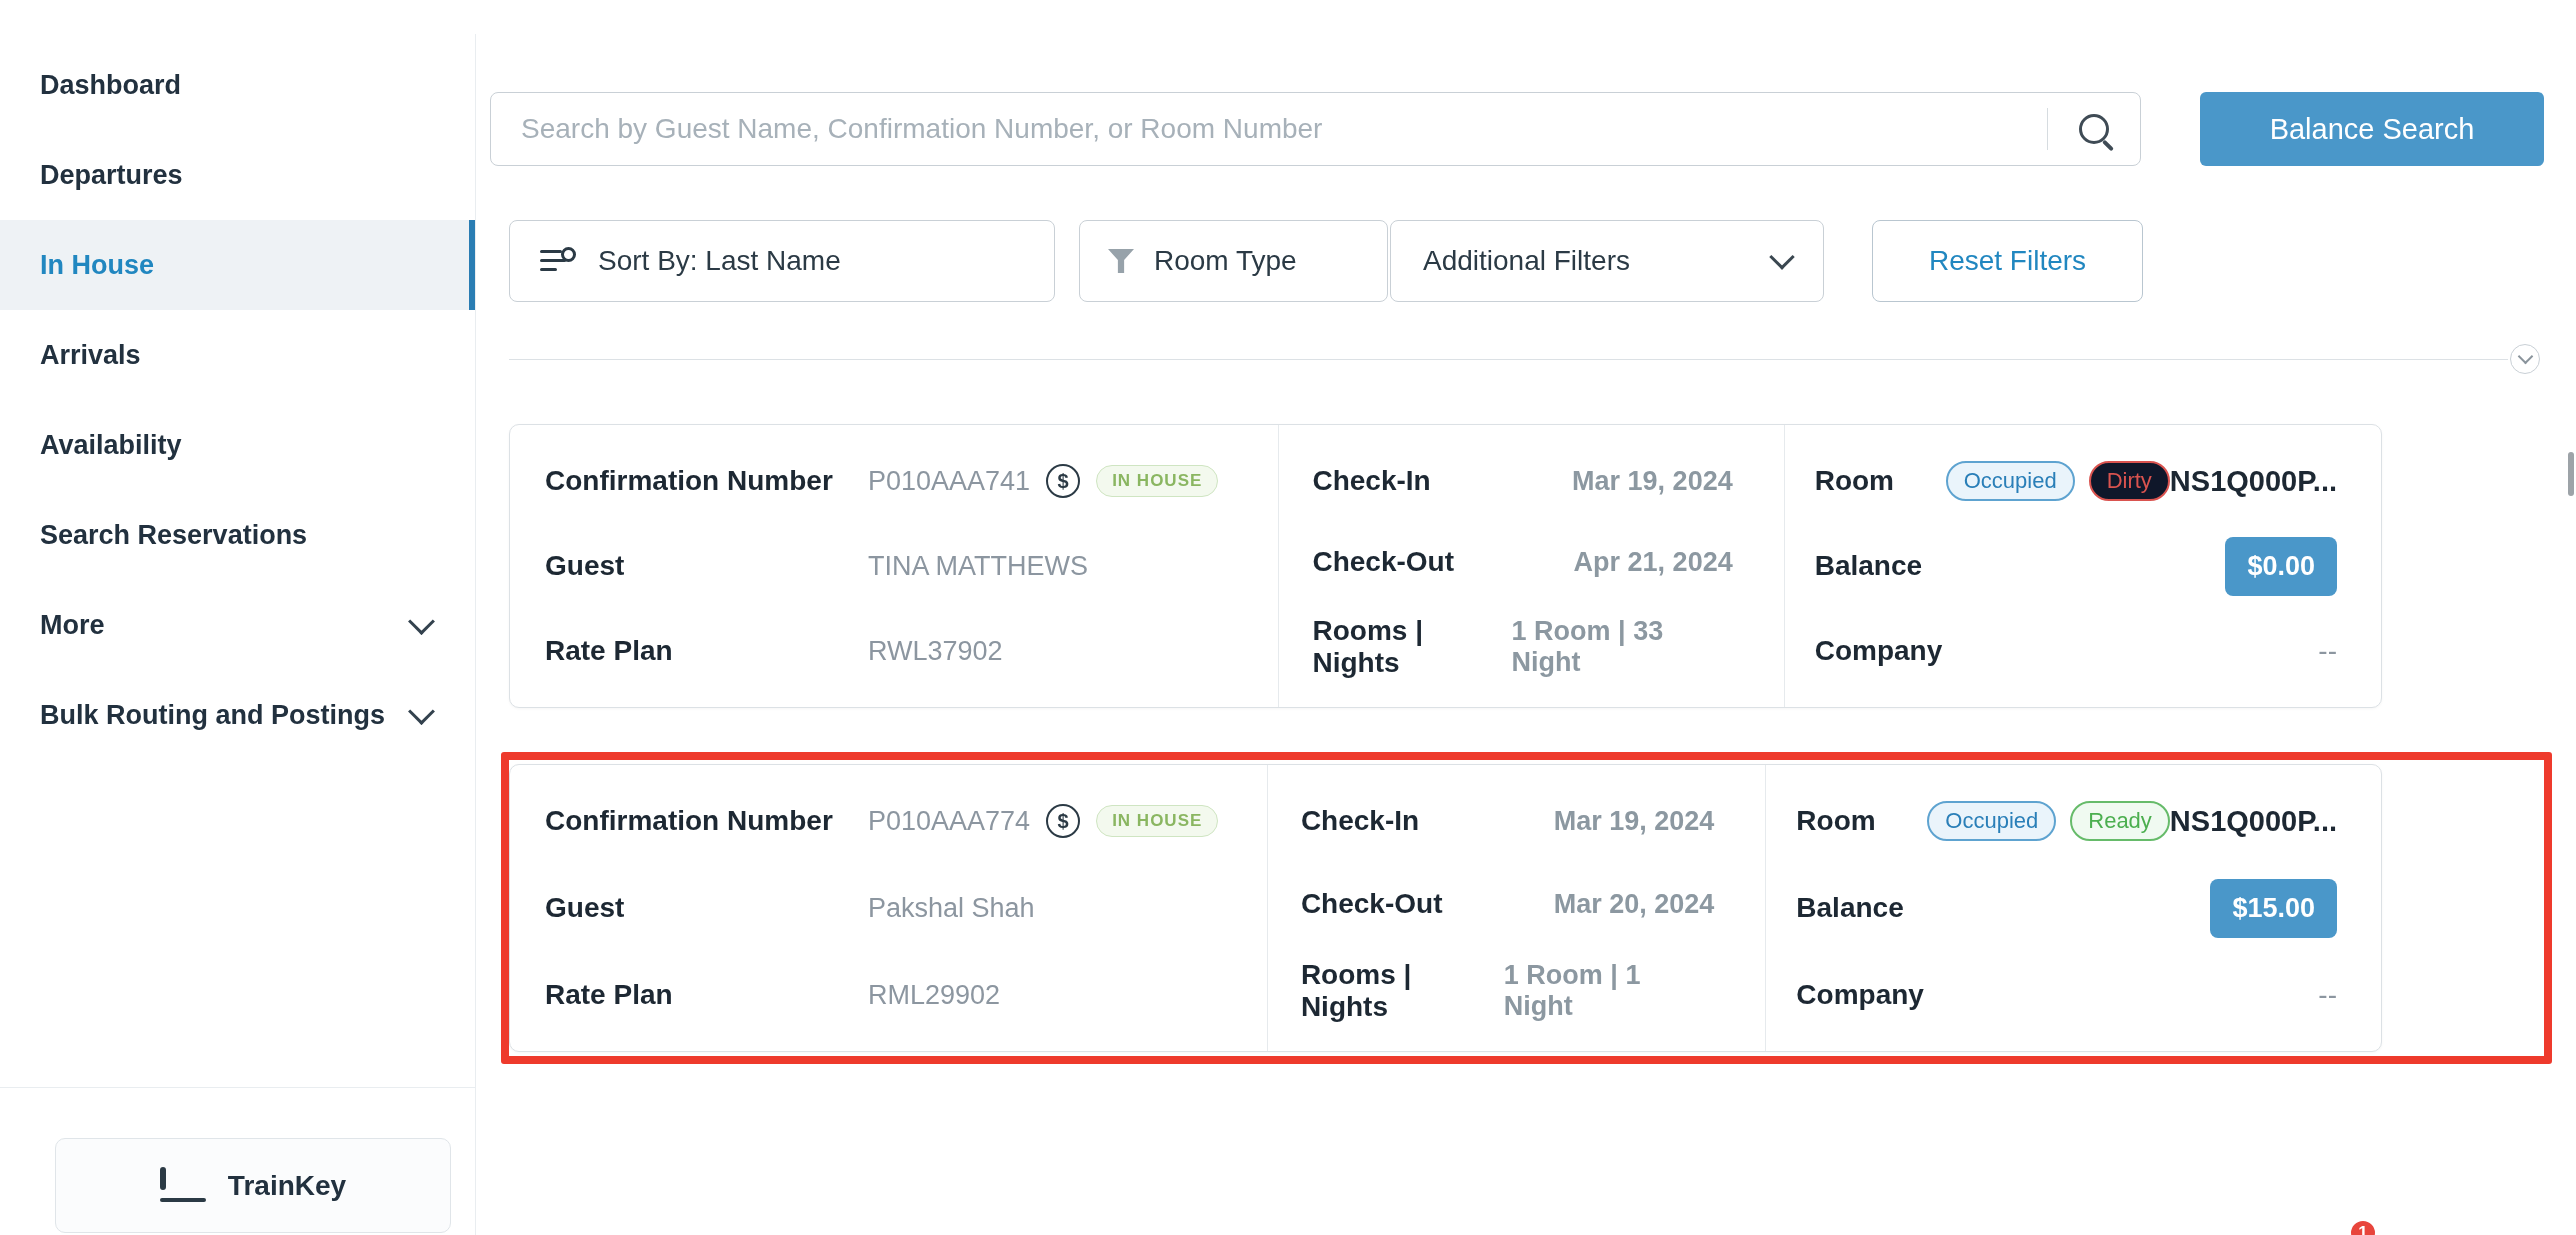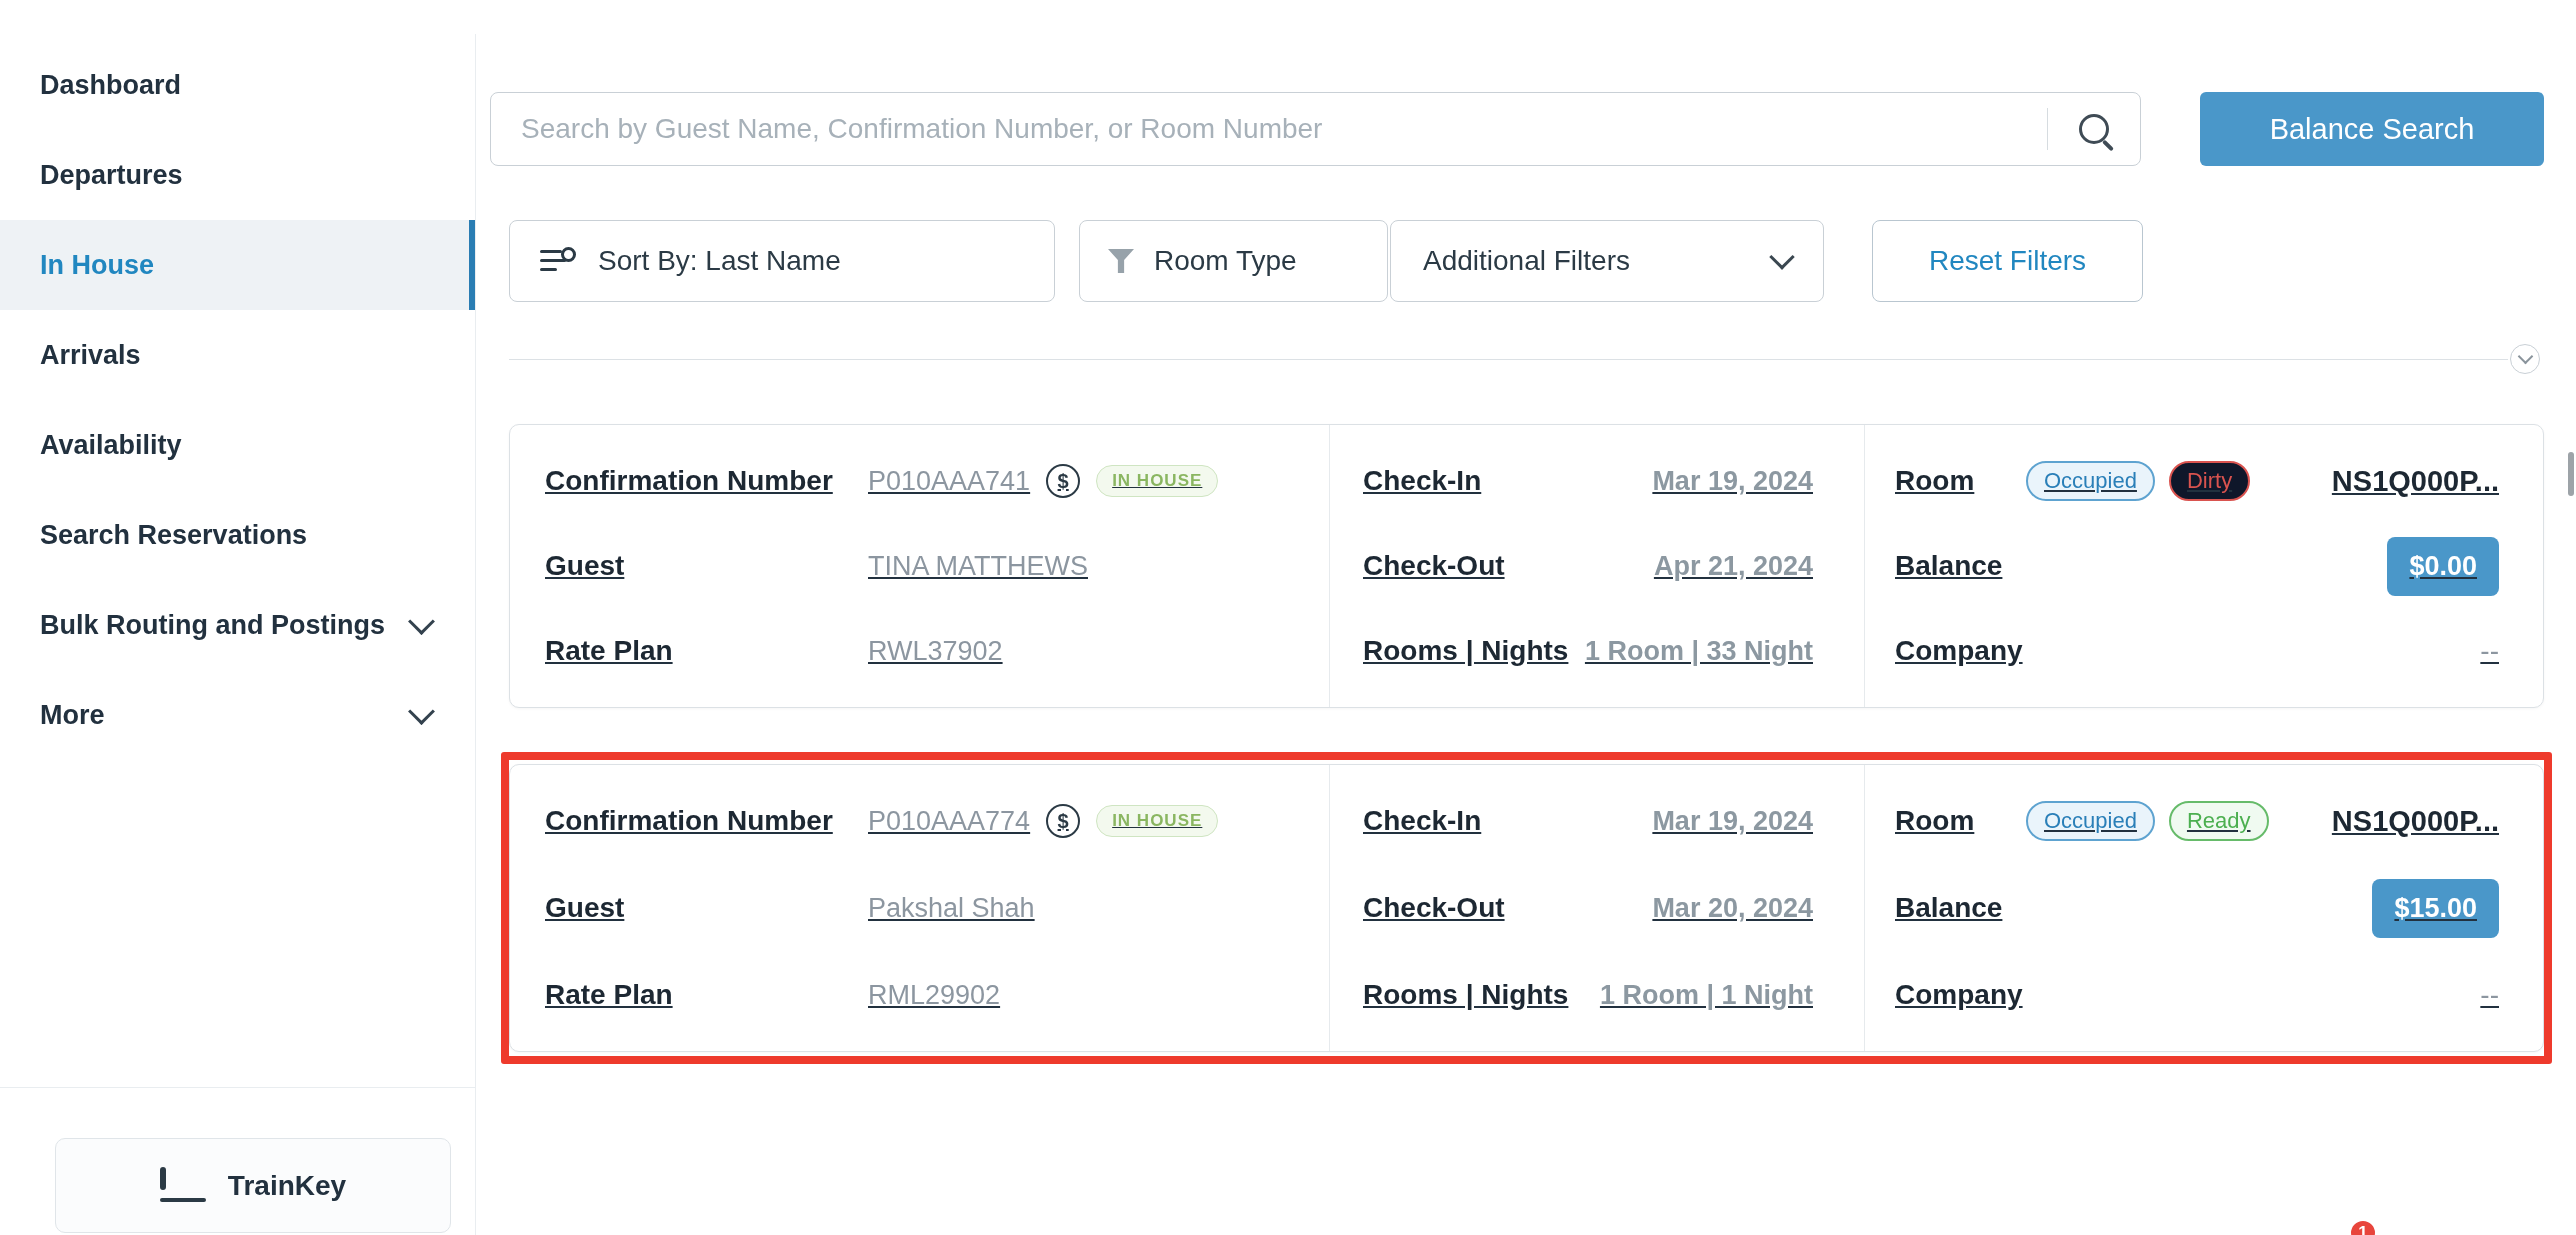--- a/index.html
+++ b/index.html
@@ -43,21 +43,21 @@
   .addfilters-box{left:1390px;width:434px;padding:0 32px;justify-content:space-between;}
   .chev-down{width:15px;height:15px;border-right:3px solid #3a4750;border-bottom:3px solid #3a4750;transform:rotate(45deg);margin-top:-8px;flex:none;}
   .reset-btn{position:absolute;left:1872px;top:186px;width:271px;height:82px;background:#fff;border:1px solid #b9c6d0;border-radius:8px;color:#2187c0;font-family:"Liberation Sans",sans-serif;font-size:28px;font-weight:500;cursor:pointer;}
 
   
   .results-divider{position:absolute;left:509px;top:325px;width:1999px;height:1px;background:#dce1e5;}
   .collapse-circle{position:absolute;left:2510px;top:310px;width:30px;height:30px;border:1px solid #c9d0d6;border-radius:50%;background:#fff;display:flex;align-items:center;justify-content:center;cursor:pointer;box-sizing:border-box;}
   .collapse-circle .chev-sm{width:9px;height:9px;border-right:2px solid #8a949c;border-bottom:2px solid #8a949c;transform:rotate(45deg);margin-top:-5px;}
 
   
-  .card{position:absolute;left:509px;width:2035px;background:#fff;border:1px solid #dce1e5;border-radius:10px;box-shadow:0 1px 3px rgba(0,0,0,0.04);display:flex;box-sizing:border-box;text-decoration:underline;}
+  .card{position:absolute;left:509px;width:1873px;background:#fff;border:1px solid #dce1e5;border-radius:10px;box-shadow:0 1px 3px rgba(0,0,0,0.04);display:flex;box-sizing:border-box;}
   .card-1{top:390px;height:284px;}
   .card-2{top:730px;height:288px;}
   .col{display:flex;flex-direction:column;justify-content:space-between;padding:28px 0;box-sizing:border-box;}
   .col1{width:819px;padding-left:35px;padding-right:20px;}
   .col2{width:535px;border-left:1px solid #e6eaed;padding-left:33px;padding-right:51px;}
   .col3{flex:1;border-left:1px solid #e6eaed;padding-left:30px;padding-right:44px;}
   .row{display:flex;align-items:center;min-height:56px;}
   .lbl{font-size:28px;font-weight:700;color:#1d2833;}
   .col1 .lbl{width:323px;flex:none;}
   .val{font-size:27px;font-weight:500;color:#8c96a0;}
@@ -103,25 +103,25 @@
       <div class="nav-item">
           <span>Arrivals</span>
         </div>
       <div class="nav-item">
           <span>Availability</span>
         </div>
       <div class="nav-item">
           <span>Search Reservations</span>
         </div>
       <div class="nav-item">
+        <span>More</span>
+        <span class="chev"></span>
+      </div>
+      <div class="nav-item">
         <span>Bulk Routing and Postings</span>
-        <span class="chev"></span>
-      </div>
-      <div class="nav-item">
-        <span>More</span>
         <span class="chev"></span>
       </div>
     </nav>
     <div class="sidebar-divider"></div>
     <div class="trainkey">
       <span class="laptop"><span class="screen"></span><span class="base"></span></span>
       <span class="trainkey-label">TrainKey</span>
     </div>
   </aside>
 

